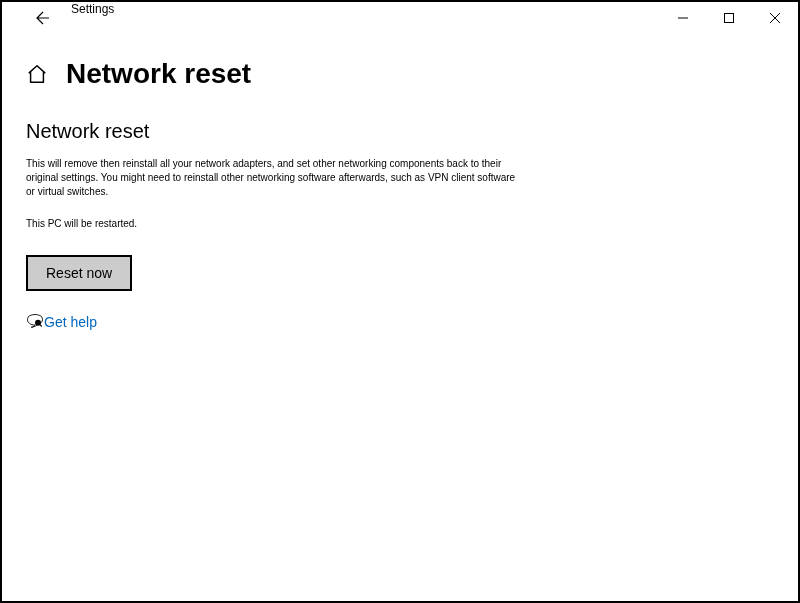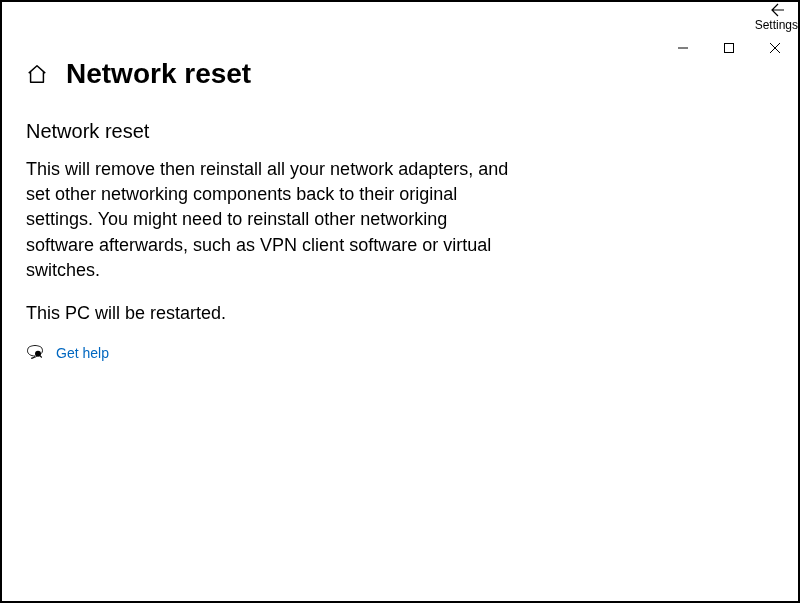--- a/index.html
+++ b/index.html
@@ -10,24 +10,23 @@
     body {
       font-family: "Segoe UI", Tahoma, sans-serif;
       background: #fff;
       width: 800px;
       height: 603px;
       overflow: hidden;
       border: 2px solid #000;
     }
     .titlebar {
       display: flex;
-      align-items: flex-end;
+      align-items: flex-start;
       height: 32px;
       padding-left: 21px;
-      flex-direction: column;
     }
     .back-btn {
       width: 40px;
       height: 32px;
       display: flex;
       align-items: center;
       justify-content: center;
       cursor: pointer;
     }
     .back-btn svg {
@@ -77,40 +76,39 @@
       padding: 18px 24px 0 24px;
       max-width: 540px;
     }
     .section-heading {
       font-size: 20px;
       font-weight: 400;
       color: #000;
       margin-bottom: 14px;
     }
     .body-text {
-      font-size: 18px;
+      font-size: 10px;
       line-height: 1.4;
       color: #000;
       margin-bottom: 18px;
     }
     .reset-btn {
       display: inline-block;
       font-family: inherit;
       font-size: 14px;
       padding: 8px 18px;
       background: #cccccc;
       border: 2px solid #000;
       margin-top: 6px;
       margin-bottom: 18px;
       cursor: pointer;
     }
     .help-row {
       display: flex;
       align-items: center;
-      gap: 12px;
       margin-top: 4px;
     }
     .help-icon {
       width: 18px;
       height: 18px;
       display: flex;
       align-items: center;
       justify-content: center;
     }
     .help-link {
@@ -155,20 +153,21 @@
       <path d="M3 11 L12 3 L21 11 M5 10 L5 21 L19 21 L19 10" stroke="#000" stroke-width="1.6" fill="none" stroke-linejoin="round"></path>
     </svg>
   </div>
   <div class="page-title">Network reset</div>
 </div>
 
 <div class="content">
   <h2 class="section-heading">Network reset</h2>
   <p class="body-text">This will remove then reinstall all your network adapters, and set other networking components back to their original settings. You might need to reinstall other networking software afterwards, such as VPN client software or virtual switches.</p>
   <p class="body-text">This PC will be restarted.</p>
+  <button class="reset-btn">Reset now</button>
   <div class="help-row">
     <div class="help-icon">
       <svg viewBox="0 0 24 24" width="18" height="18">
         <path d="M4 4 C4 4 2 6 2 9 C2 13 6 16 12 16 C12 16 10 19 7 19 C10 19 14 17 15 15.5 C19 14.5 22 12 22 9 C22 6 20 4 20 4 C20 4 16 2 12 2 C8 2 4 4 4 4 Z" stroke="#000" stroke-width="1.2" fill="none"></path>
         <circle cx="16" cy="13" r="4" fill="#000"></circle>
         <line x1="18.5" y1="15.5" x2="21" y2="18" stroke="#000" stroke-width="1.5"></line>
       </svg>
     </div>
     <span class="help-link">Get help</span>
   </div>

